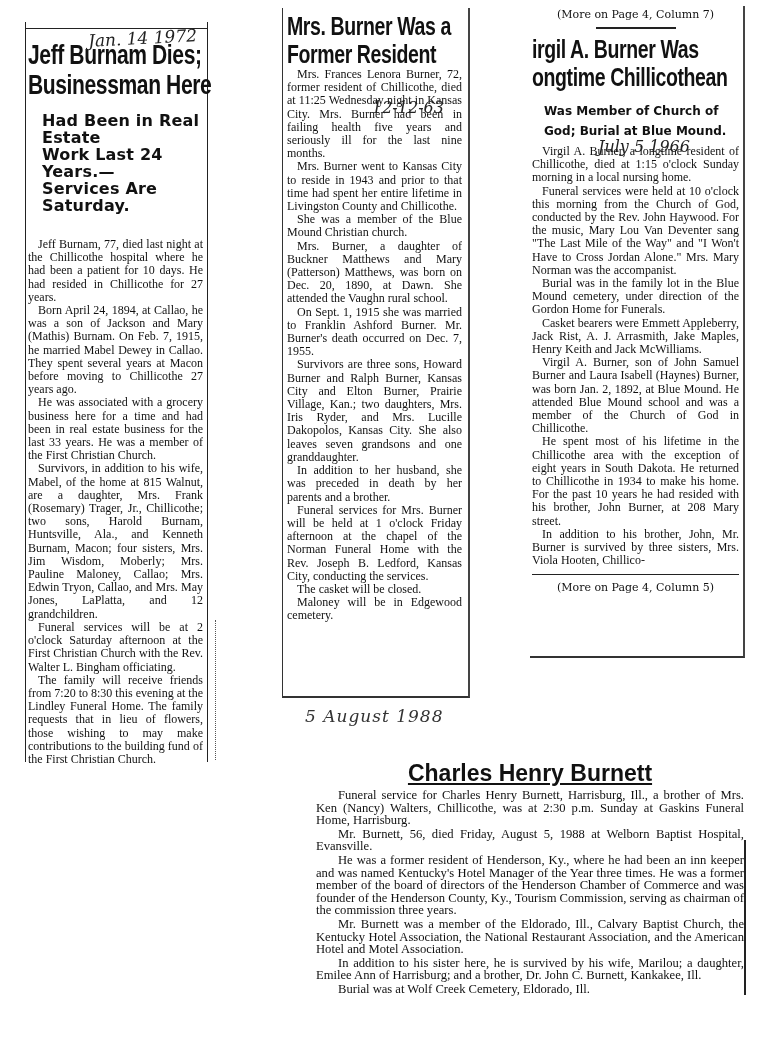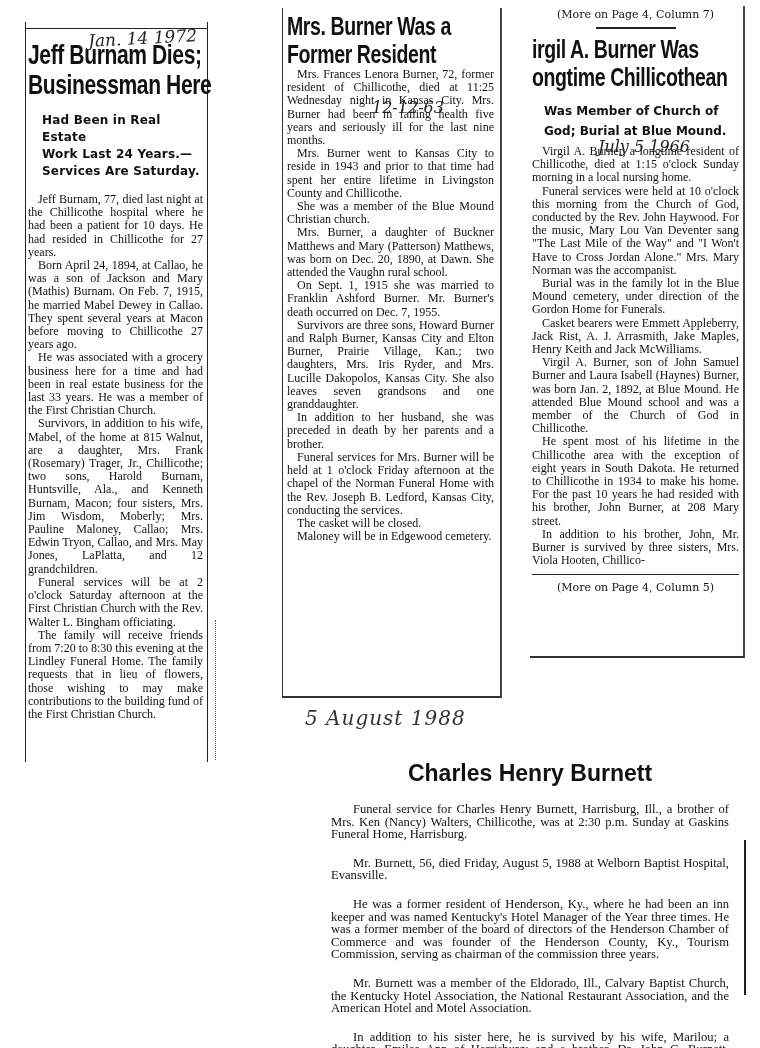--- a/index.html
+++ b/index.html
@@ -1,39 +1,39 @@
 <!DOCTYPE html>
 <html><head>
   <meta charset="utf-8">
   <style>
     html, body { margin: 0; padding: 0; background: #ffffff; }
     body { width: 760px; height: 1048px; position: relative; overflow: hidden; color: #111; font-family: "Liberation Serif", serif; }
     .clip { position: absolute; box-sizing: border-box; }
     .clip1 { left: 25px; top: 22px; width: 183px; height: 740px; border-left: 1px solid #222; border-right: 1px solid #222; padding: 4px 4px 0 2px; }
     .clip1::before { content: ""; position: absolute; left: 0; right: 0; top: 6px; border-top: 1px solid #222; }
-    .clip2wrap { left: 282px; top: 8px; width: 220px; height: 690px; border-left: 1px solid #333; border-right: 2px solid #444; border-bottom: 2px solid #333; padding: 4px 6px 7px 4px; }
+    .clip2wrap { left: 282px; top: 8px; width: 188px; height: 690px; border-left: 1px solid #333; border-right: 2px solid #444; border-bottom: 2px solid #333; padding: 4px 6px 7px 4px; }
     .clip3wrap { left: 530px; top: 6px; width: 215px; height: 652px; border-right: 2px solid #444; border-bottom: 2px solid #333; padding: 2px 4px 0 2px; overflow: hidden; }
     .headline { font-family: "Liberation Sans", sans-serif; font-weight: bold; font-stretch: condensed; letter-spacing: -0.5px; transform: scaleX(0.78); transform-origin: left top; white-space: nowrap; }
     .h1a { font-size: 27px; line-height: 30px; margin-top: 14px; }
-    .sub { font-family: "DejaVu Sans", sans-serif; font-weight: bold; font-size: 12px; line-height: 17px; margin: 12px 0 13px 14px; letter-spacing: 0.2px; }
+    .sub { font-family: "DejaVu Sans", sans-serif; font-weight: bold; font-size: 16px; line-height: 17px; margin: 12px 0 24px 14px; letter-spacing: 0.2px; }
     .sub2 { font-family: "DejaVu Sans", sans-serif; font-weight: bold; font-size: 12px; line-height: 20px; margin: 10px 0 4px 12px; }
     .body { font-size: 12px; line-height: 13.2px; text-align: justify; }
     .body p { margin: 0; text-indent: 10px; }
     .hand { font-family: "DejaVu Serif", serif; font-style: italic; color: #222; position: absolute; }
     .hand1 { left: 88px; top: 28px; font-size: 17px; transform: rotate(-3deg); }
     .hand2 { left: 372px; top: 98px; font-size: 16px; }
     .hand3 { left: 598px; top: 126px; font-size: 16px; margin-top: 11px; }
-    .hand4 { left: 305px; top: 706px; font-size: 20px; letter-spacing: 1px; color: #333; }
+    .hand4 { left: 305px; top: 706px; font-size: 17px; letter-spacing: 1px; color: #333; }
     .more { font-family: "DejaVu Serif", serif; font-size: 11px; text-align: center; }
     .rule { border-top: 2px solid #222; margin: 6px auto; width: 80px; }
     .h3 { font-size: 25px; line-height: 28px; }
     .clip4 { left: 315px; top: 760px; width: 430px; height: 270px; }
-    .cb-title { font-family: "Liberation Sans", sans-serif; font-weight: bold; font-size: 23px; text-align: center; margin: 0 0 2px 0; }
+    .cb-title { font-family: "Liberation Sans", sans-serif; font-weight: bold; font-size: 23px; text-align: center; margin: 0 0 2px 0; text-decoration: underline; }
     .cb-body { font-family: "Liberation Serif", serif; font-size: 12.6px; line-height: 12.6px; text-align: justify; }
-    .cb-body p { margin: 16px; text-indent: 22px; }
+    .cb-body p { margin: 1px; text-indent: 22px; }
     .vrule { position: absolute; left: 744px; top: 840px; height: 155px; border-left: 2px solid #222; }
     .dots { position: absolute; left: 215px; top: 620px; width: 2px; height: 140px; border-left: 1px dotted #555; }
   </style>
 </head>
 <body>
 
 <div class="clip clip1">
   <div class="headline h1a">
     <div>Jeff Burnam Dies;</div>
     <div>Businessman Here</div>

